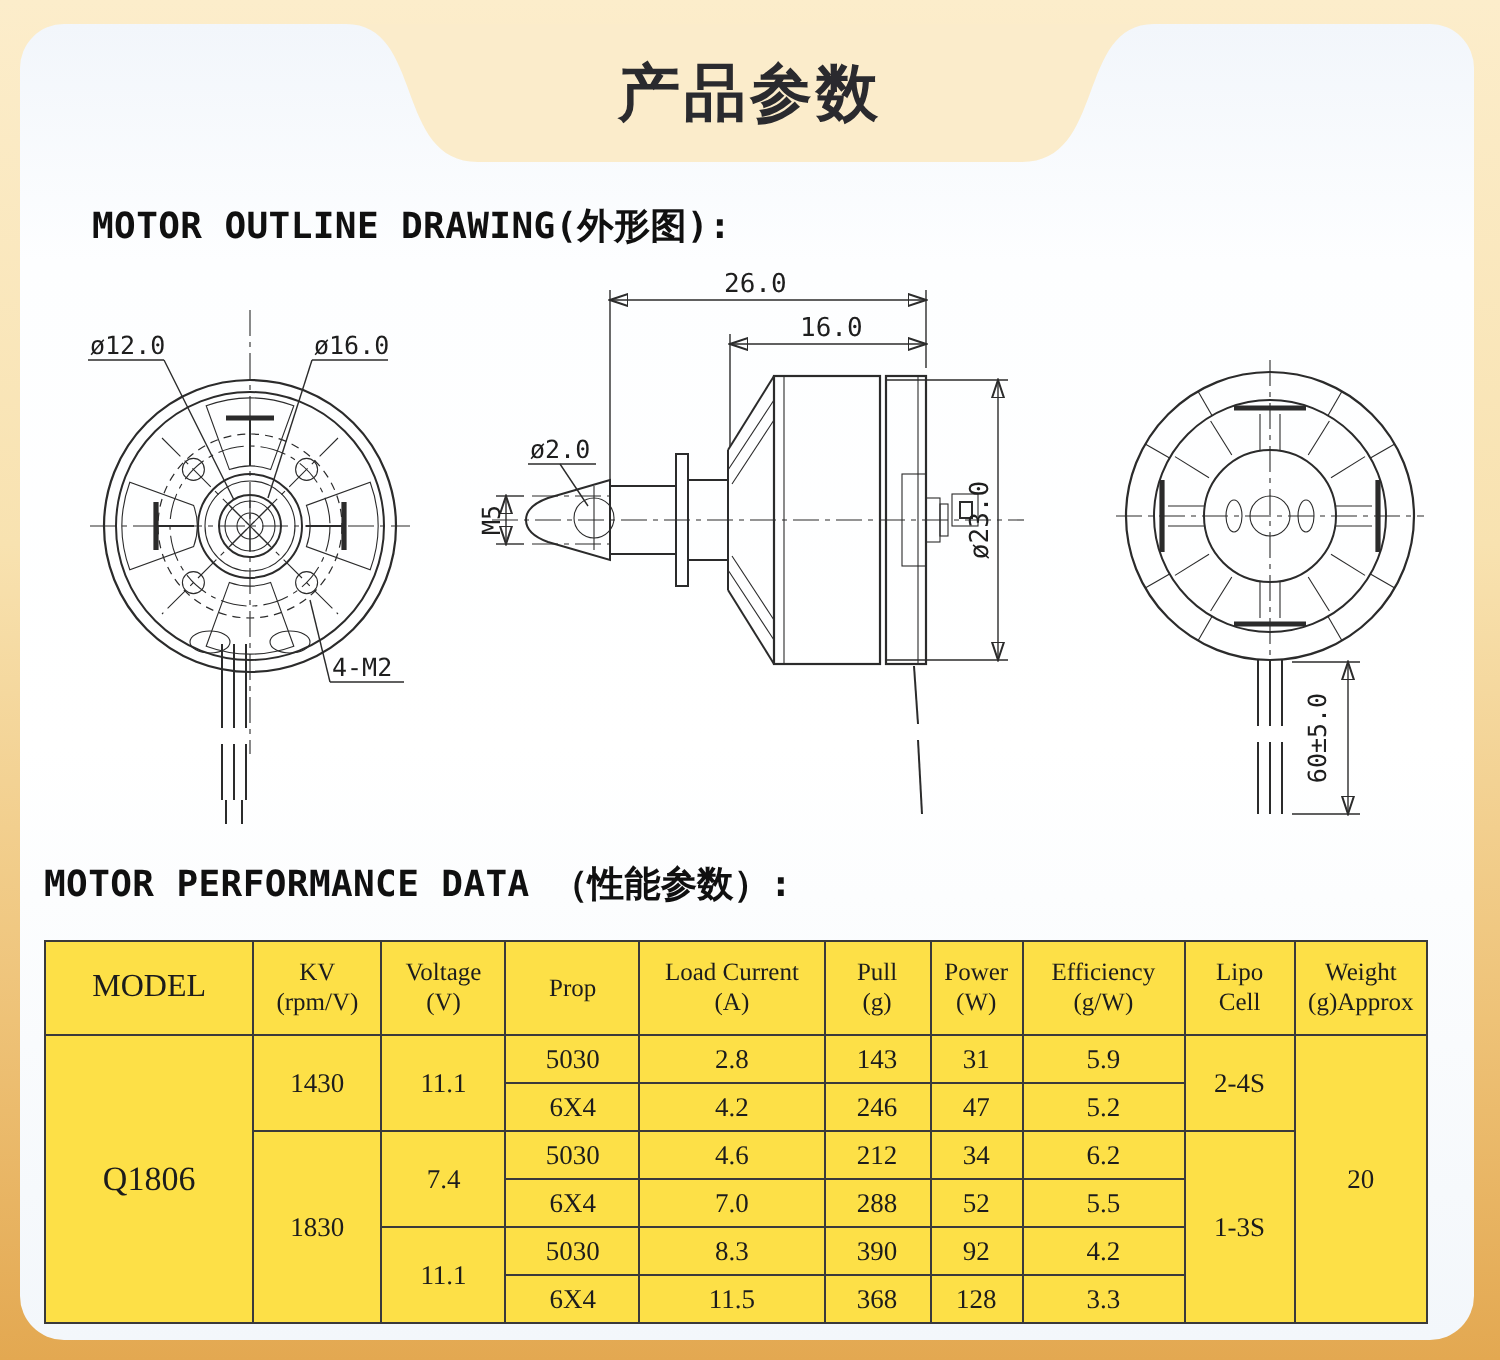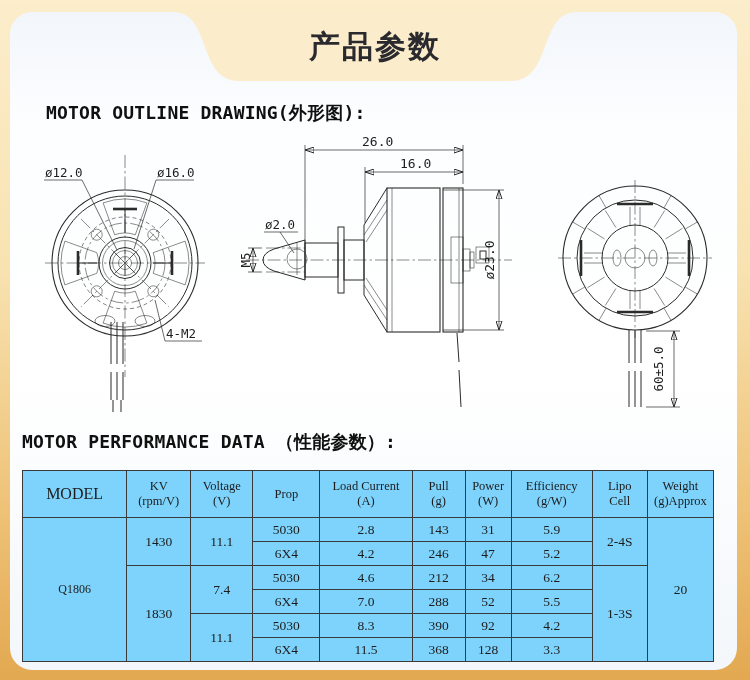--- a/index.html
+++ b/index.html
@@ -37,32 +37,32 @@
   .draw-svg .s1{stroke-width:1.1;}
   .draw-svg .s0{stroke-width:.55;}
   .draw-svg .dim{stroke-width:.7;}
   .draw-svg .dash{stroke-dasharray:4 3;stroke-width:.6;}
   .draw-svg .cdot{stroke-dasharray:13 3 2.5 3;stroke-width:.55;}
   .draw-svg .thick{stroke-width:2.6;}
   table.perf{
     position:absolute;left:22px;top:470px;width:692px;
     border-collapse:collapse;table-layout:fixed;
     font-family:"Liberation Serif","DejaVu Serif",serif;
-    color:#1c1c1c;background:#7dd3fc;
+    color:#1c1c1c;background:#fde047;
   }
   table.perf th,table.perf td{
     border:1px solid #3a3a3a;text-align:center;vertical-align:middle;
     padding:0 2px;overflow:hidden;
   }
   table.perf th{
     height:46px;font-weight:normal;font-size:12.5px;line-height:1.2;white-space:pre-line;
   }
   table.perf th.model-h{font-size:16px;}
   table.perf td{height:23px;font-size:13.5px;}
-  table.perf td.model-c{font-size:12px;}
+  table.perf td.model-c{font-size:17px;}
 </style>
 </head>
 <body>
 
 <div class="card"></div>
 
 <svg class="tab-svg" viewBox="0 0 750 70">
   <path d="M173,0 C212,0 197,69 239,69 L511,69 C553,69 538,0 577,0 Z" fill="#fbeccb" stroke="none"></path>
 </svg>
 <div class="banner-title">产品参数</div>

